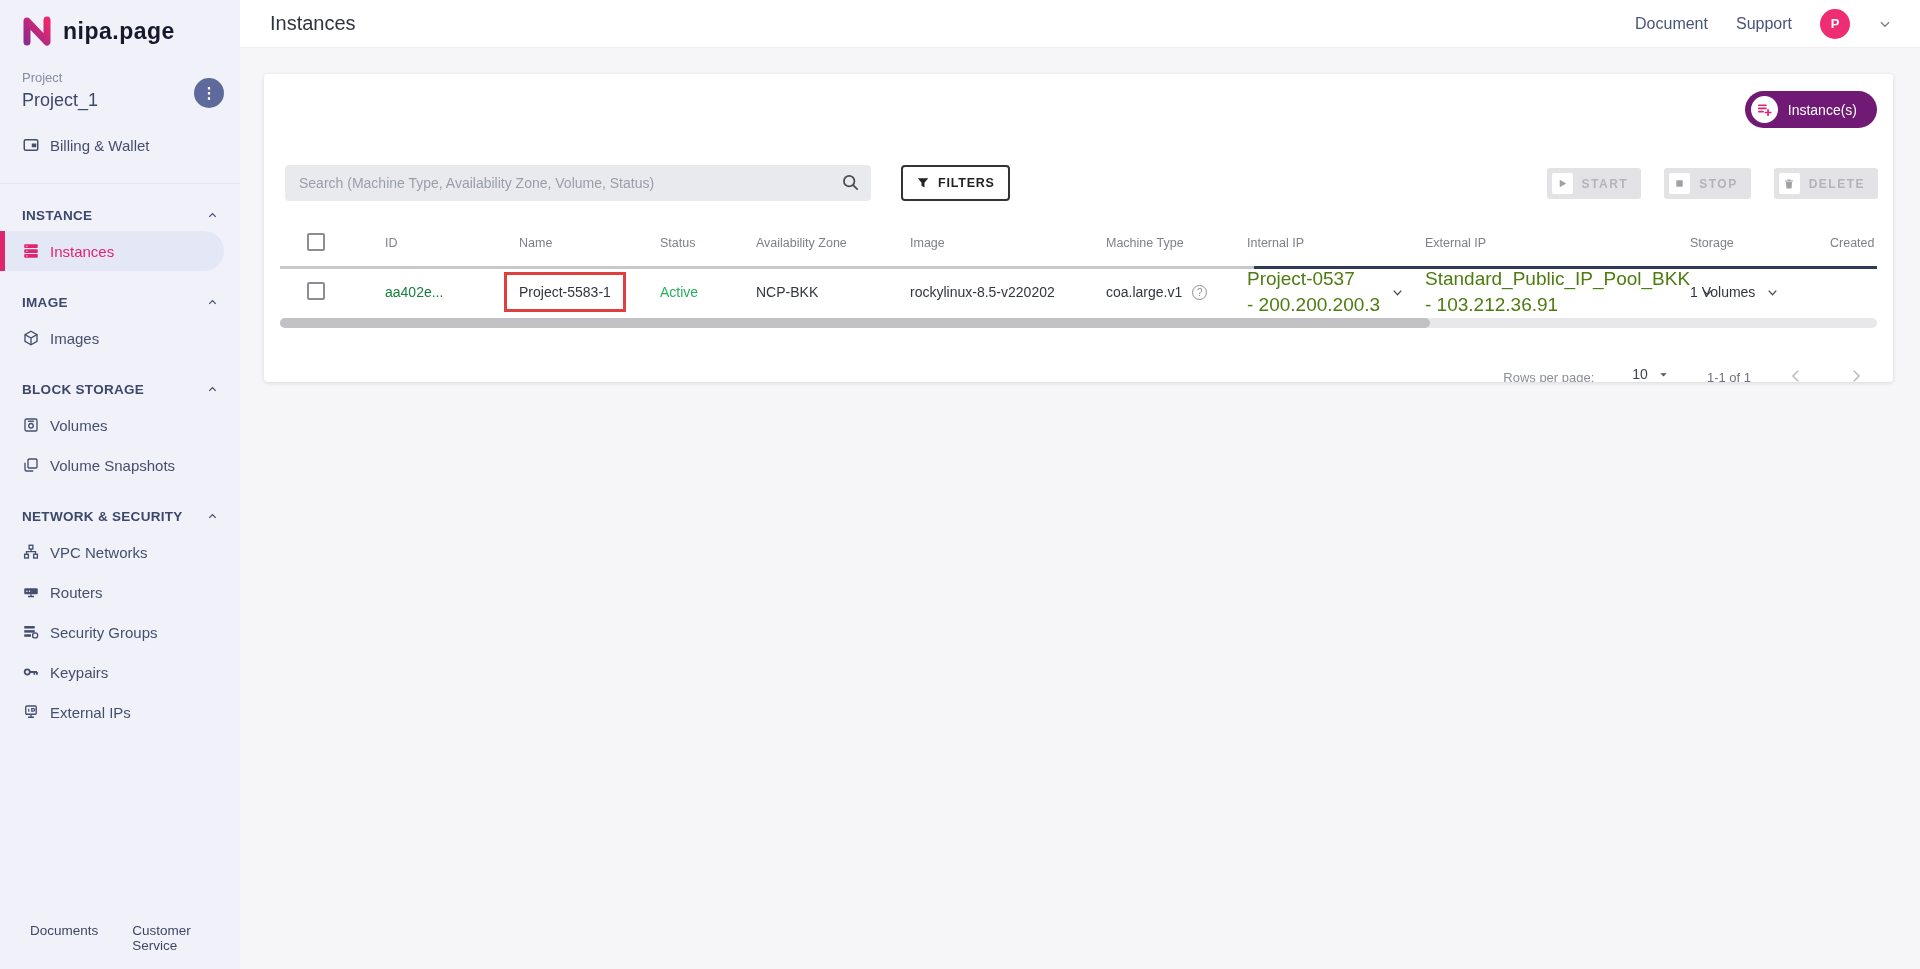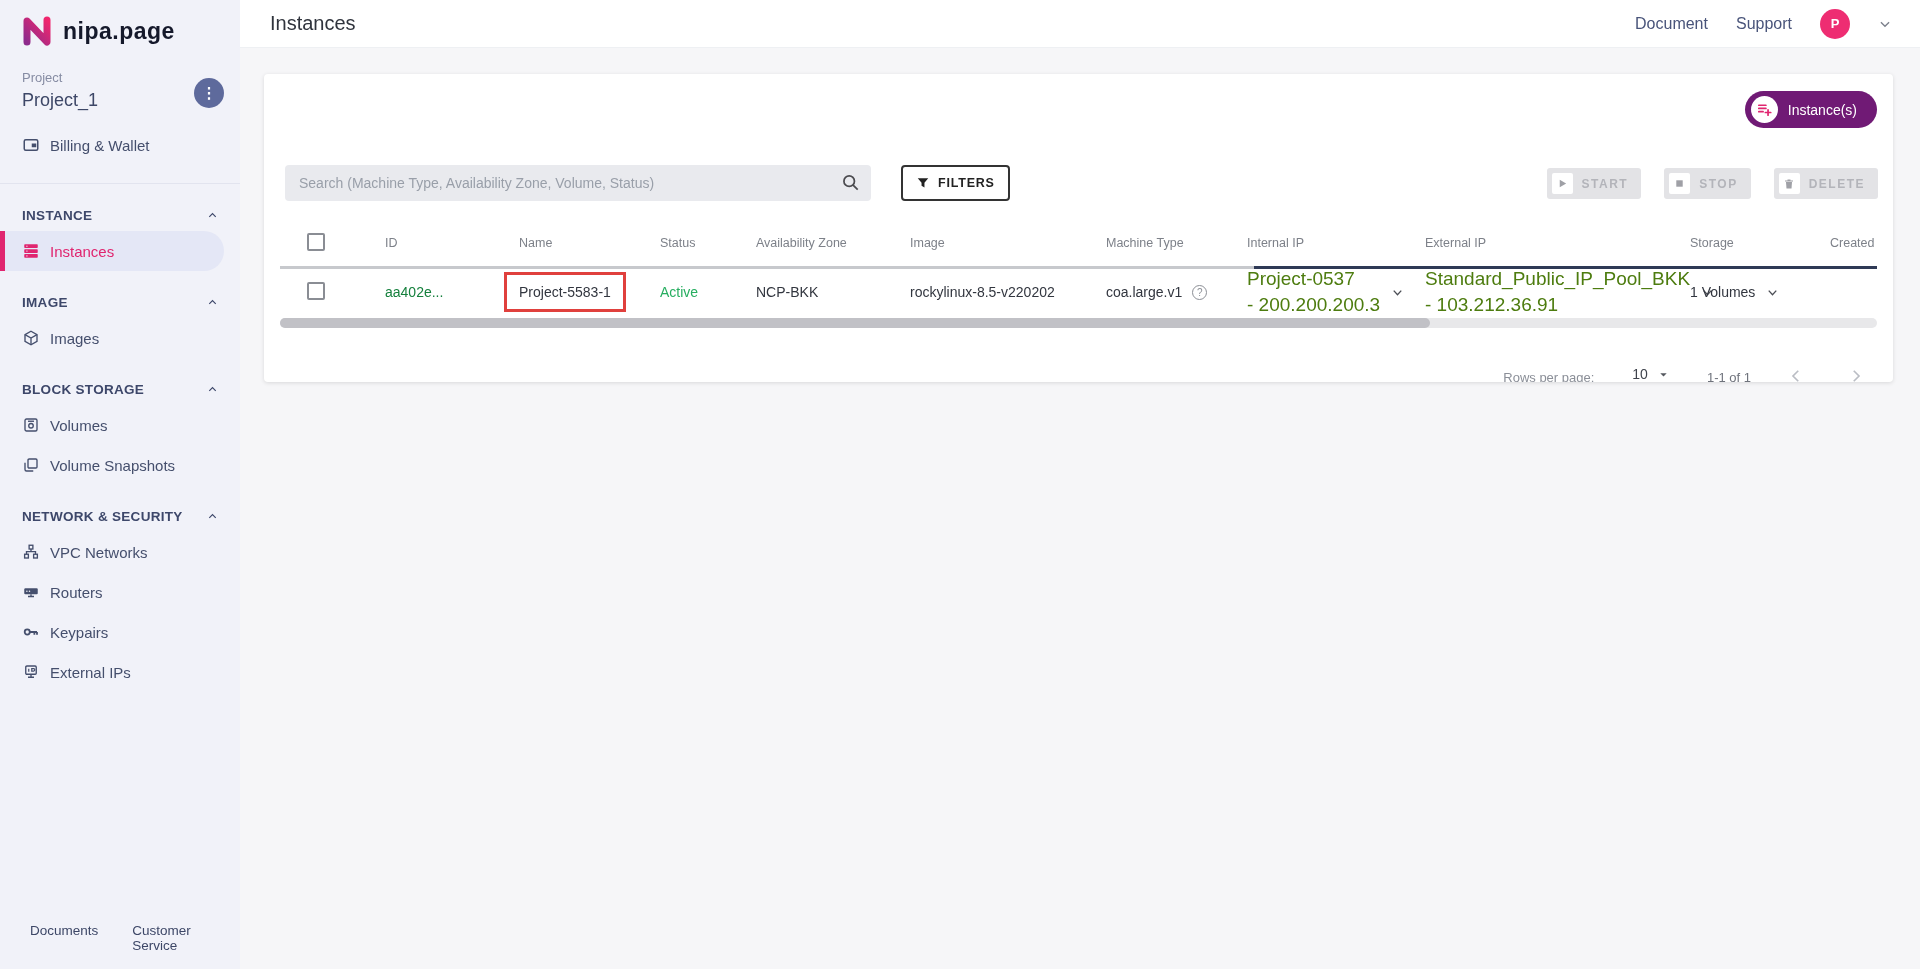--- a/index.html
+++ b/index.html
@@ -229,20 +229,31 @@
     <div class="nav-item">
       <span class="nicon">
         <svg width="18" height="18" viewBox="0 0 24 24">
             <rect x="3" y="7" width="18" height="8" rx="1.5" fill="currentColor"></rect>
             <path d="M12 15 V18 M8 18 H16" stroke="currentColor" stroke-width="1.8" fill="none"></path>
             <circle cx="6.5" cy="11" r="1" fill="#f1f2f9"></circle>
             <circle cx="10" cy="11" r="1" fill="#f1f2f9"></circle>
           </svg>
       </span>
       <span>Routers</span>
+    </div>
+    <div class="nav-item">
+      <span class="nicon">
+        <svg width="18" height="18" viewBox="0 0 24 24">
+            <rect x="3" y="4" width="14" height="3.4" fill="currentColor"></rect>
+            <rect x="3" y="9.5" width="14" height="3.4" fill="currentColor"></rect>
+            <rect x="3" y="15" width="9" height="3.4" fill="currentColor"></rect>
+            <circle cx="17.5" cy="16.5" r="3.4" fill="none" stroke="currentColor" stroke-width="1.8"></circle>
+          </svg>
+      </span>
+      <span>Security Groups</span>
     </div>
     <div class="nav-item">
       <span class="nicon">
         <svg width="18" height="18" viewBox="0 0 24 24" fill="none" stroke="currentColor" stroke-width="2.4">
             <circle cx="7" cy="12" r="3.4"></circle>
             <path d="M10.5 12 H20 M16.5 12 V15.5 M20 12 V15.5"></path>
           </svg>
       </span>
       <span>Keypairs</span>
     </div>

